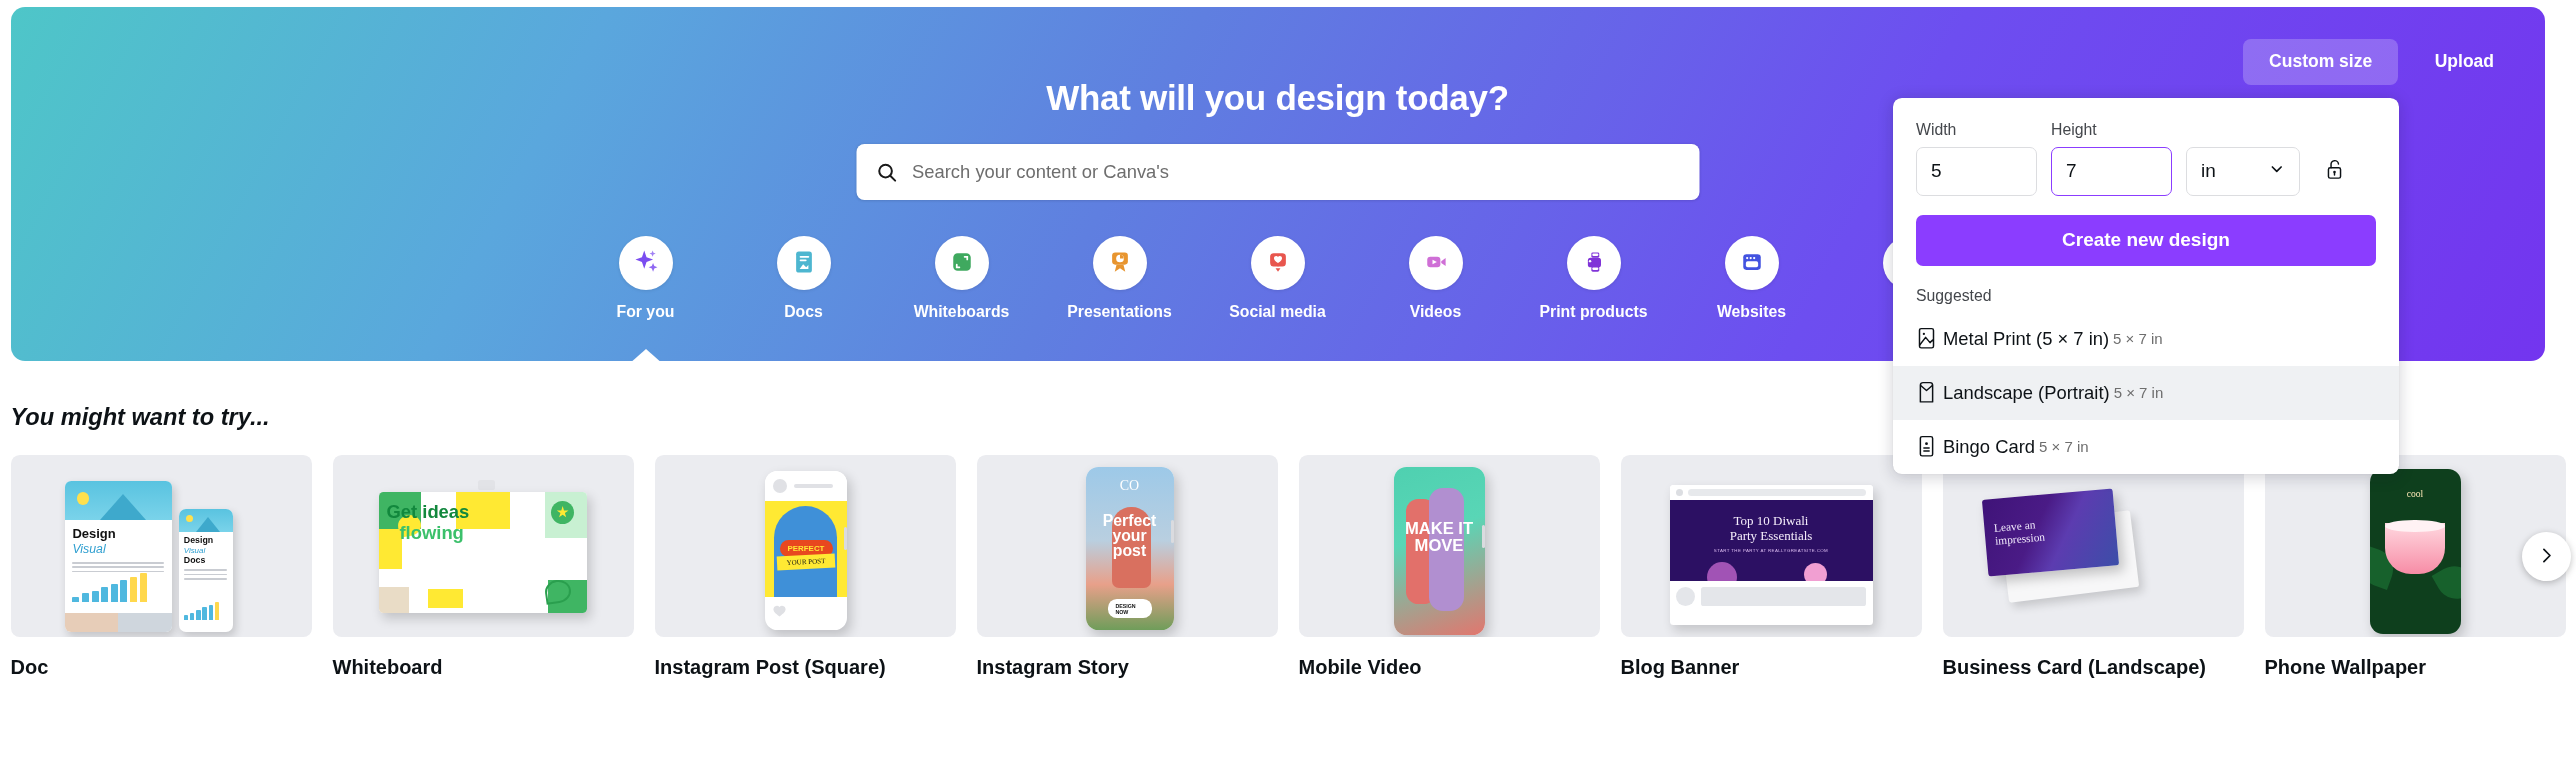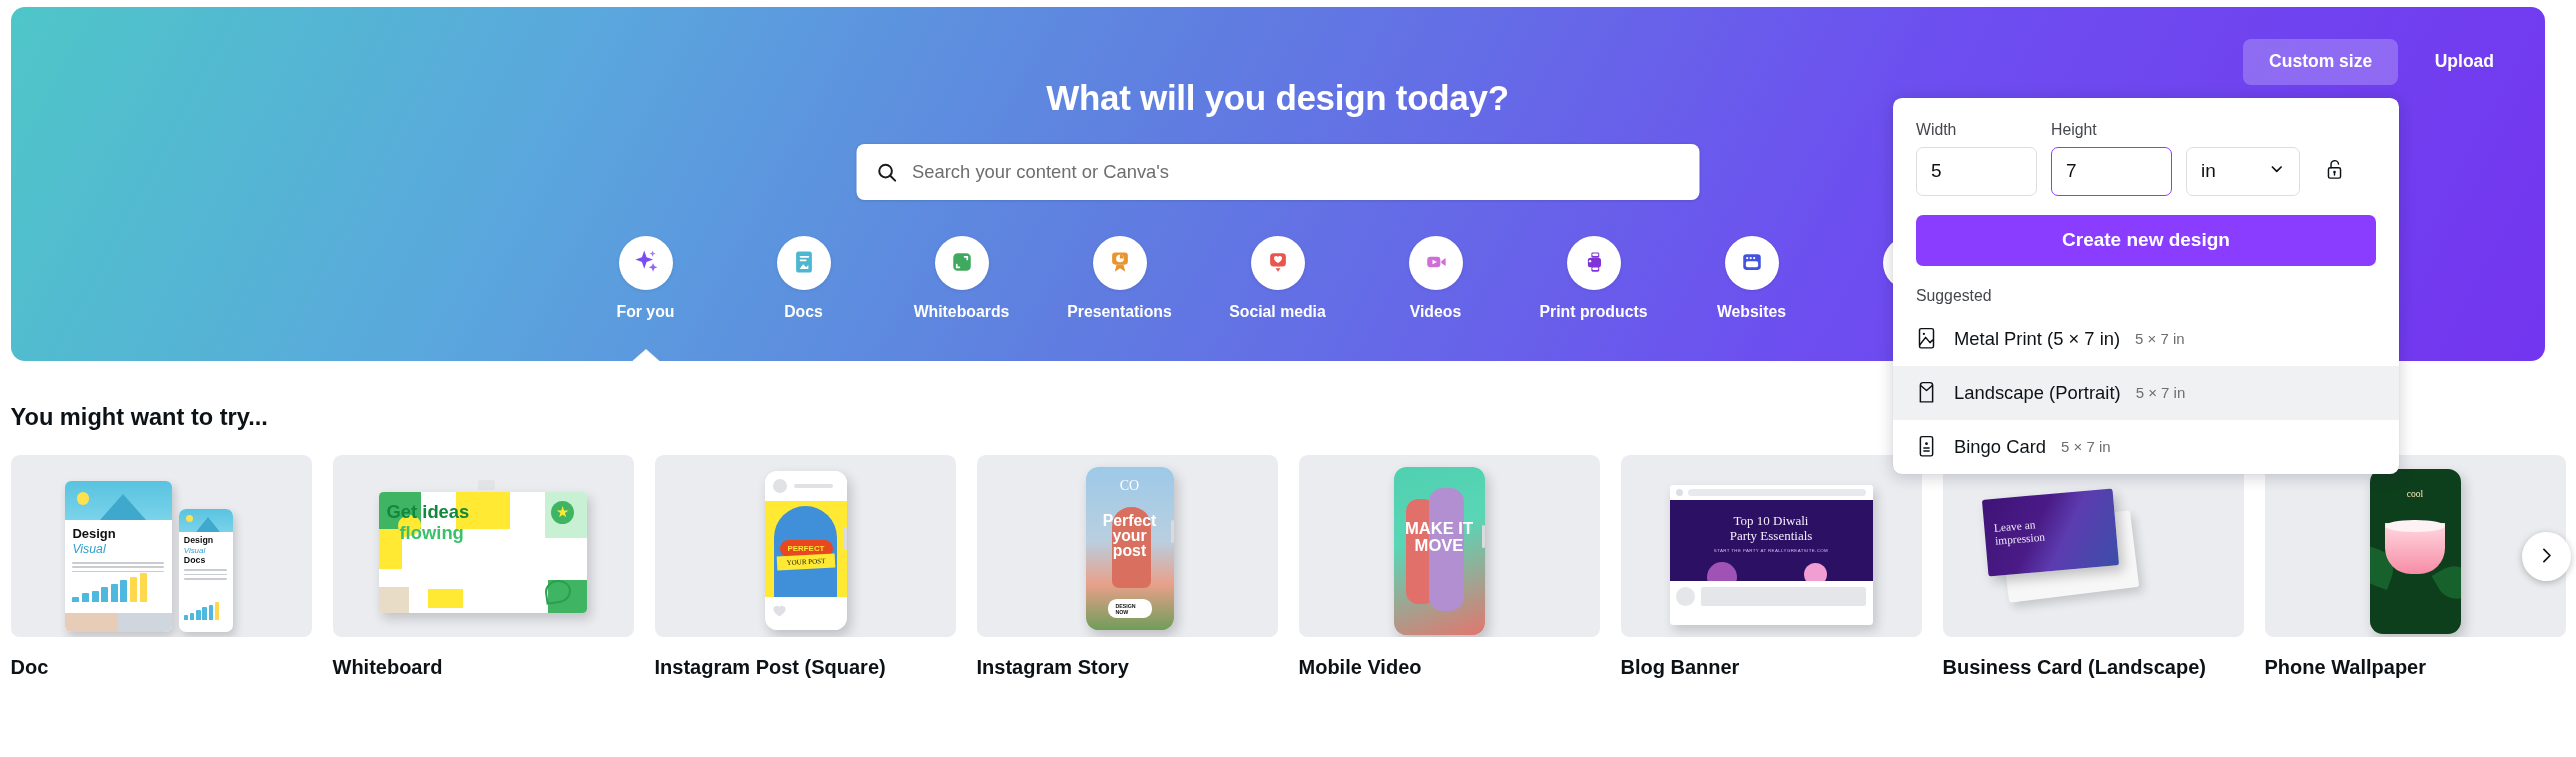--- a/index.html
+++ b/index.html
@@ -148,33 +148,33 @@
     font-family: "Liberation Sans", sans-serif;
     font-size: 19px; font-weight: bold;
     width: calc(100% - 46px);
     cursor: pointer;
   }
   .dd-sugg-title {
     margin: 21px 0 7px 23px;
     font-size: 15.8px; color: #44474c; font-weight: normal;
   }
   .dd-item {
-    display: flex; align-items: center; gap: 15px;
+    display: flex; align-items: center; gap: 4px;
     height: 54px; padding: 0 23px;
     cursor: pointer;
   }
   .dd-item.hover { background: #eff1f3; }
   .dd-item-icon { width: 23px; height: 26px; flex: 0 0 23px; }
   .dd-item-name { font-size: 18.4px; color: #0d1216; white-space: nowrap; }
   .dd-item-dim { font-size: 15px; color: #6e6e6e; white-space: nowrap; }
 
   
   .sec-title {
     position: absolute; left: 10.5px; top: 404px;
-    font-size: 23.6px; font-weight: bold; color: #0d1216;
+    font-size: 23.6px; font-weight: bold; color: #0d1216; font-style: italic;
   }
   .rail {
     position: absolute; left: 10.5px; top: 455px;
     width: 2566px; height: 228px;
     display: flex; gap: 21px;
     overflow: hidden;
   }
   .tile { width: 301px; flex: 0 0 301px; }
   .thumb {
     width: 301px; height: 182px;

